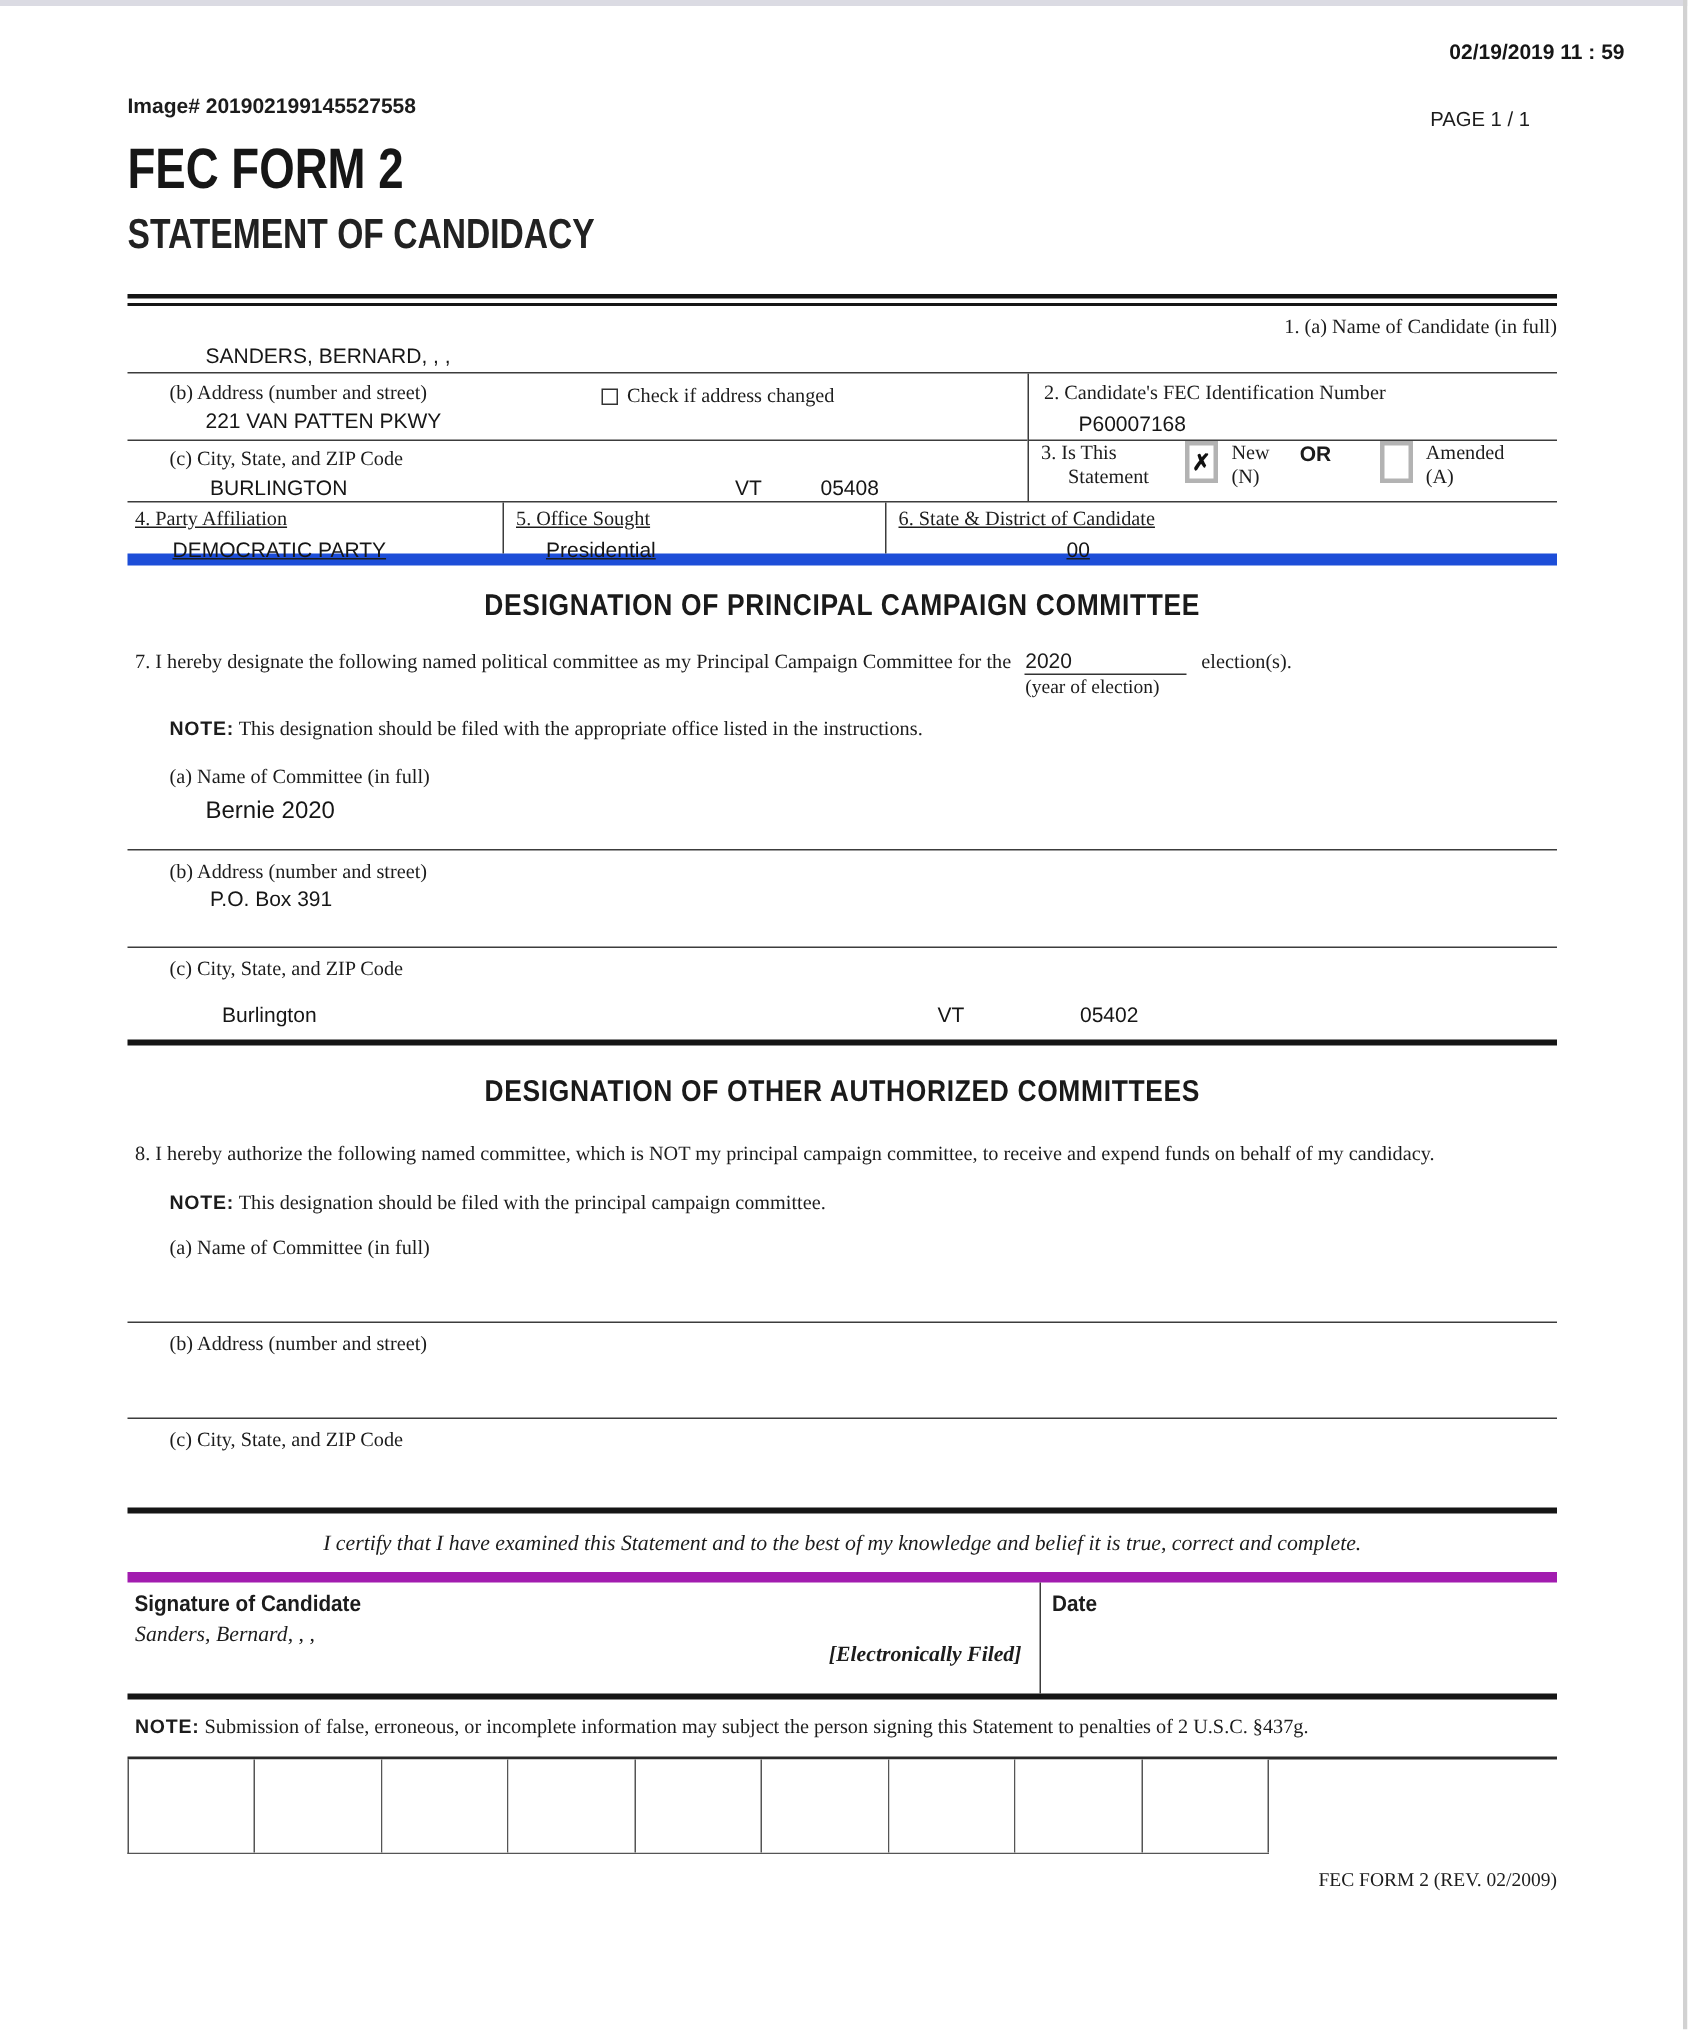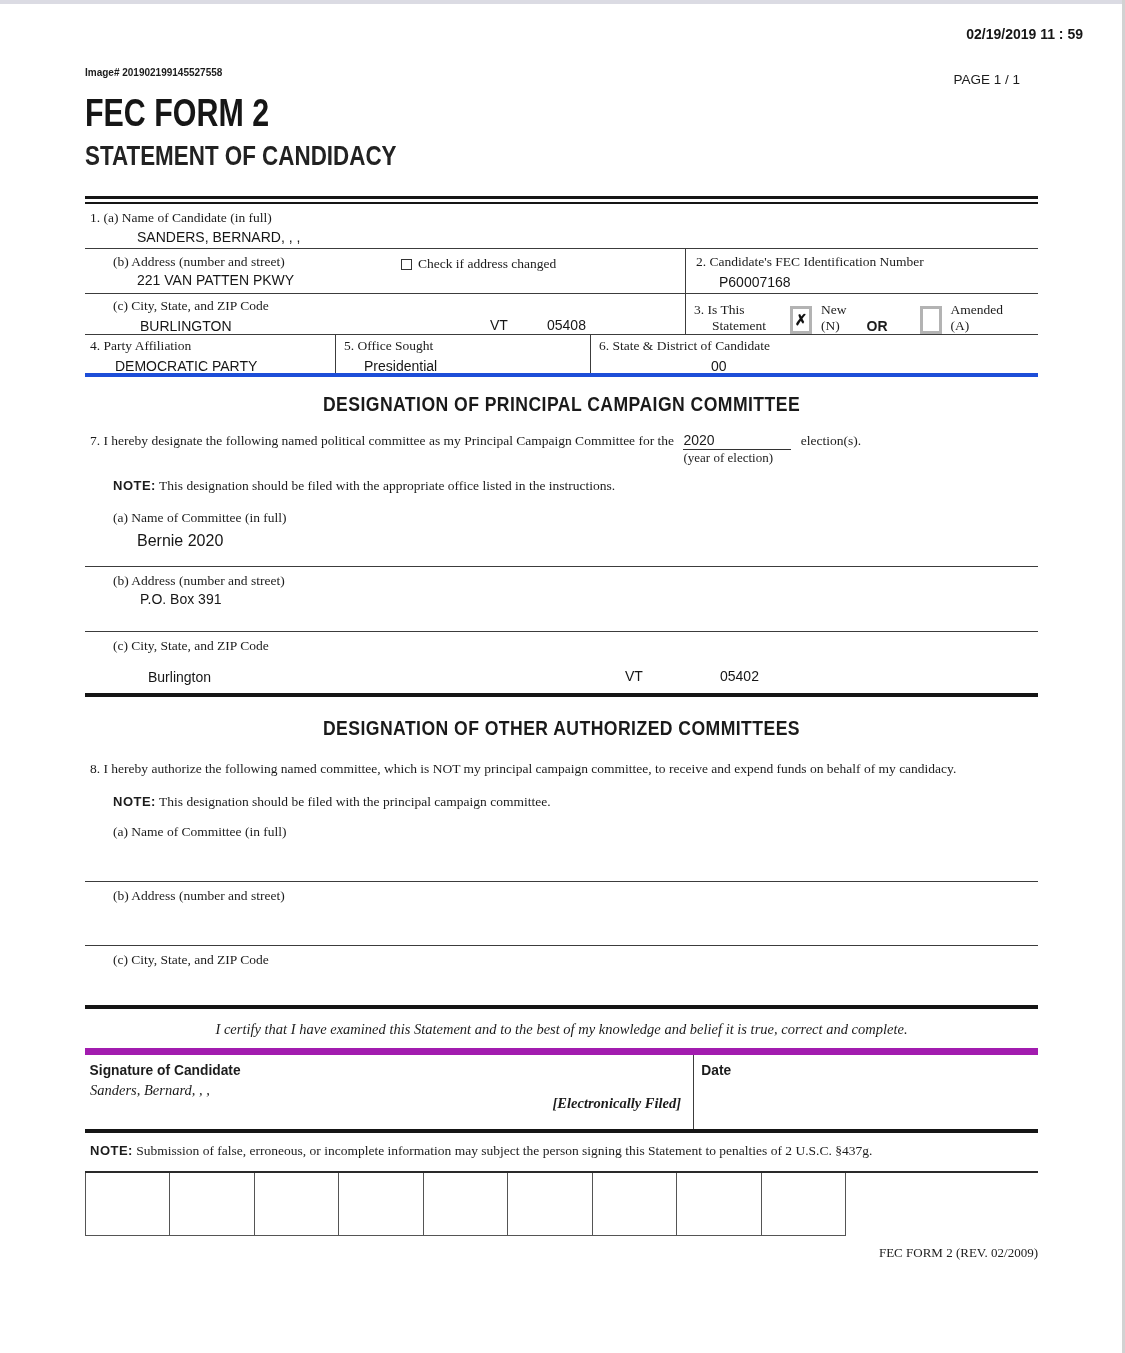--- a/index.html
+++ b/index.html
@@ -11,70 +11,70 @@
   }
   .edge-top { position:absolute; top:0; left:0; width:1125px; height:4px; background:#dbdbe3; }
   .edge-right { position:absolute; top:0; right:0; width:3px; height:1353px; background:#d2d2d2; }
 
   
   .hdr-ts {
     position:absolute; top:26px; right:42px;
     font-family:"Liberation Sans", sans-serif; font-weight:bold; font-size:14px; color:#161616;
   }
   .hdr-row { position:absolute; top:62px; left:85px; right:87px; }
-  .hdr-img { font-family:"Liberation Sans", sans-serif; font-weight:bold; font-size:10px; }
+  .hdr-img { font-family:"Liberation Sans", sans-serif; font-weight:bold; font-size:14px; }
   .hdr-page { position:absolute; right:18px; top:10px; font-family:"Liberation Sans", sans-serif; font-size:13.5px; }
   .title {
     position:absolute; top:92px; left:85px;
     font-family:"Liberation Sans", sans-serif; font-weight:bold; font-size:38px;
     transform:scaleX(0.80); transform-origin:left top; letter-spacing:0px; color:#161616;
   }
   .subtitle {
     position:absolute; top:140px; left:85px;
     font-family:"Liberation Sans", sans-serif; font-weight:bold; font-size:28px;
     transform:scaleX(0.80); transform-origin:left top; color:#222;
   }
 
   
   .form { position:absolute; top:196px; left:85px; width:953px; }
   .dbl-rule { height:8px; border-top:3px solid #151515; border-bottom:2px solid #151515; }
   .lbl { font-size:13.5px; color:#1c1c1c; }
   .val { font-family:"Liberation Sans", sans-serif; font-size:14px; color:#161616; }
 
   .r1a { height:45px; border-bottom:1px solid #3c3c3c; padding-top:6px; }
-  .r1a .lbl { padding-left:5px; }
+  .r1a .lbl { padding-left:5px;text-align:right; }
   .r1a .val { padding-left:52px; padding-top:3px; }
 
   .r1bc { display:flex; border-bottom:1px solid #3c3c3c; }
   .col-l { width:600px; }
   .col-r { flex:1; border-left:1px solid #3c3c3c; }
   .b-row { height:45px; border-bottom:1px solid #3c3c3c; position:relative; padding-top:5px; }
   .b-row .lbl { padding-left:28px; }
   .b-row .val { padding-left:52px; padding-top:2px; }
   .addr-chk { position:absolute; left:316px; top:7px; display:flex; align-items:center; }
   .cb-sm { width:11px; height:11px; border:1px solid #333; background:#fff; display:inline-block; margin-right:6px; }
   .addr-chk .lbl { padding-left:0;text-align:center; }
   .c-row { height:40px; padding-top:4px; position:relative; }
   .c-row .lbl { padding-left:28px; }
   .c-row .vwrap { position:relative; padding-top:3px; }
   .c-row .city { padding-left:55px; }
   .c-row .st  { position:absolute; left:405px; top:3px; }
   .c-row .zip { position:absolute; left:462px; top:3px; }
   .fec-row { height:45px; border-bottom:1px solid #3c3c3c; padding-top:5px; }
   .fec-row .lbl { padding-left:10px; }
   .fec-row .val { padding-left:33px; padding-top:4px; }
-  .stmt-row { height:40px; display:flex; align-items:flex-end; padding-left:8px; }
+  .stmt-row { height:40px; display:flex; align-items:flex-start; padding-left:8px; }
   .q3t { font-size:13.5px; line-height:16px; width:92px; }
   .cbx { width:22px; height:28px; border:3px solid #b3b3b3; background:#fff; display:flex; align-items:center; justify-content:center; margin-left:4px; }
   .cbx .mark { font-family:"Liberation Sans", sans-serif; font-weight:bold; font-size:15px; color:#111; }
   .pairlab { font-size:13.5px; line-height:16px; margin-left:9px; }
   .or { font-family:"Liberation Sans", sans-serif; font-weight:bold; font-size:14px; margin-left:20px; }
   .cbx.second { margin-left:32px; }
 
-  .r456 { display:flex; border-bottom:4px solid #1d4ed8; height:42px; }
+  .r456 { display:flex; border-bottom:8px solid #1d4ed8; height:42px;text-decoration:underline; }
   .r456 .cell { padding-top:3px; }
   .r456 .c1 { width:250px; }
   .r456 .c2 { width:255px; border-left:1px solid #3c3c3c; }
   .r456 .c3 { flex:1; border-left:1px solid #3c3c3c; }
   .r456 .lbl { padding-left:5px; }
   .c2 .lbl, .c3 .lbl { padding-left:8px; }
   .r456 .val { padding-top:4px; }
   .c1 .val { padding-left:30px; }
   .c2 .val { padding-left:28px; }
   .c3 .val { padding-left:120px; }

